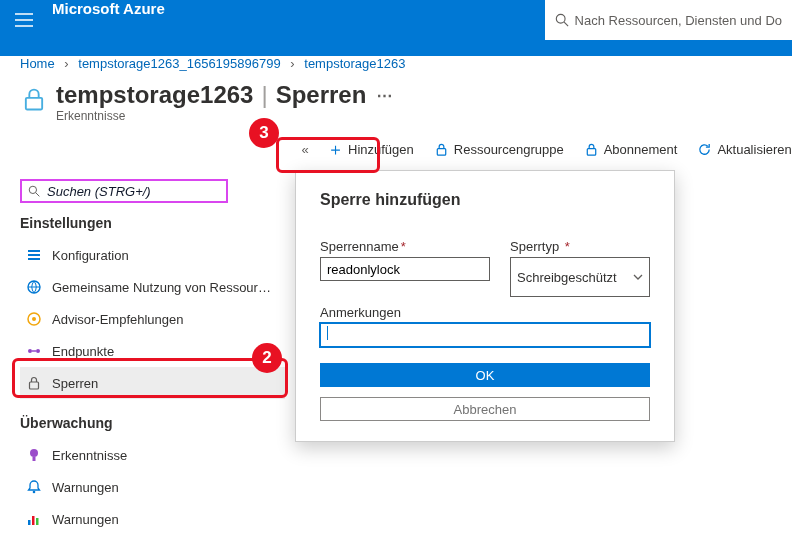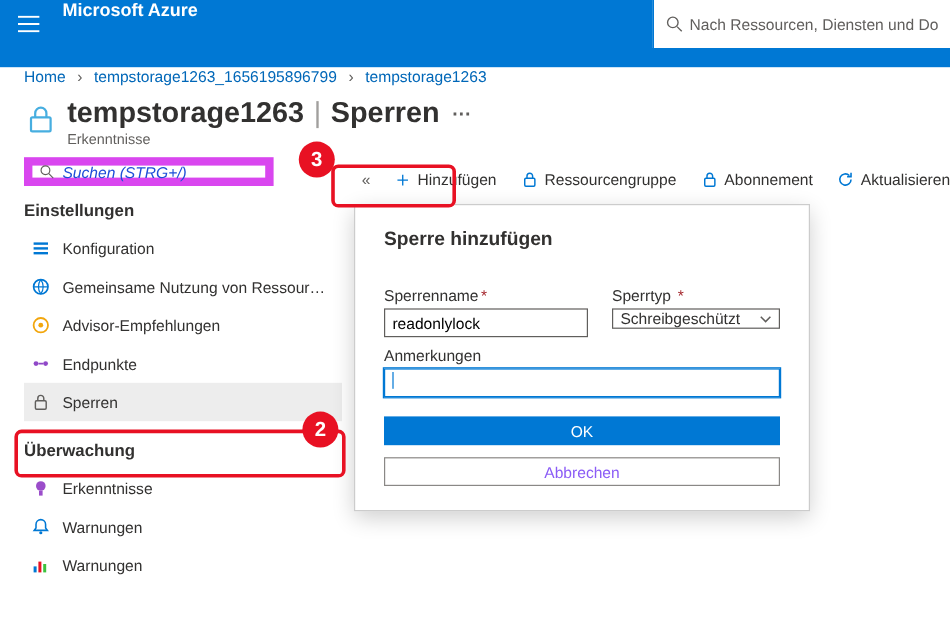--- a/index.html
+++ b/index.html
@@ -28,21 +28,21 @@
   .title-sep { color:#a19f9d; margin:0 8px; font-weight:300; }
   .title-sub { font-size:12px; color:#605e5c; margin-top:0px; }
   .more-dots { color:#605e5c; margin-left:10px; font-size:16px; }
 
   
   .content { display:flex; padding: 6px 0 0 20px; }
   .left-col { width: 265px; flex:0 0 265px; }
   .right-col { flex:1; padding-left: 10px; position:relative; }
 
   
-  .sidebar-search { width: 208px; height:24px; border:7px solid #d946ef; display:flex; align-items:center; padding:0 6px; font-style:italic; color:#1d4ed8; margin-bottom:12px; }
+  .sidebar-search { width: 208px; height:24px; border:2px solid #d946ef; display:flex; align-items:center; padding:0 6px; font-style:italic; color:#0f172a; margin-bottom:12px;margin-top:48px; }
   .sidebar-search svg { width:13px; height:13px; margin-right:6px; stroke:#605e5c; }
 
   .section-head { font-weight:600; font-size:14px; margin:8px 0 8px 0; }
 
   .menu-item { display:flex; align-items:center; height:32px; padding-left:6px; cursor:pointer; font-size:13px; color:#323130; }
   .menu-item.selected { background:#ededed; }
   .menu-item .mi-icon { width:16px; height:16px; margin-right:10px; flex:0 0 16px; display:flex; align-items:center; justify-content:center; }
   .mi-icon svg { width:16px; height:16px; }
 
   
@@ -59,25 +59,25 @@
   
   .dialog { position:absolute; left:295px; top:170px; width:380px; background:#fff; border:1px solid #ccc; box-shadow:0 6px 18px rgba(0,0,0,.2); padding:20px 24px 20px 24px; }
   .dialog h2 { font-size:16px; font-weight:600; margin-bottom:30px; }
   .dlg-row { display:flex; gap:20px; margin-bottom:8px;justify-content:center; }
   .dlg-field { display:flex; flex-direction:column; }
   .dlg-label { font-size:13px; margin-bottom:3px; }
   .req-star { color:#a4262c; margin-left:2px; }
   .dlg-input { height:24px; border:1px solid #605e5c; padding:0 6px; font-size:13px; width:170px; }
   .dlg-input.wide { width:330px; }
   .dlg-input.focused { border:1px solid #0078d4; outline:1px solid #0078d4; }
-  .dlg-select { height:17px; border:1px solid #605e5c; padding:0 6px; font-size:13px; width:140px; background:#fff; display:flex; align-items:center; justify-content:space-between; }
+  .dlg-select { height:40px; border:1px solid #605e5c; padding:0 6px; font-size:13px; width:140px; background:#fff; display:flex; align-items:center; justify-content:space-between; }
   .dlg-select svg { width:10px; height:10px; }
   .dlg-btns { display:flex; justify-content:flex-end; gap:10px; margin-top:16px;flex-direction:column; }
   .btn-primary { background:#0078d4; color:#fff; border:none; height:24px; padding:0 22px; font-size:13px; cursor:pointer; }
-  .btn-secondary { background:#fff; color:#8b5cf6; border:1px solid #8a8886; height:24px; padding:0 12px; font-size:13px; cursor:pointer; }
+  .btn-secondary { background:#fff; color:#737373; border:1px solid #8a8886; height:24px; padding:0 12px; font-size:13px; cursor:pointer; }
 
   
   .caret { display:inline-block; width:1px; height:14px; background:#0078d4; vertical-align:middle; }
 </style>
 </head>
 <body>
 
 <div class="topbar">
   <div class="hamburger">
     <svg viewBox="0 0 18 14">

